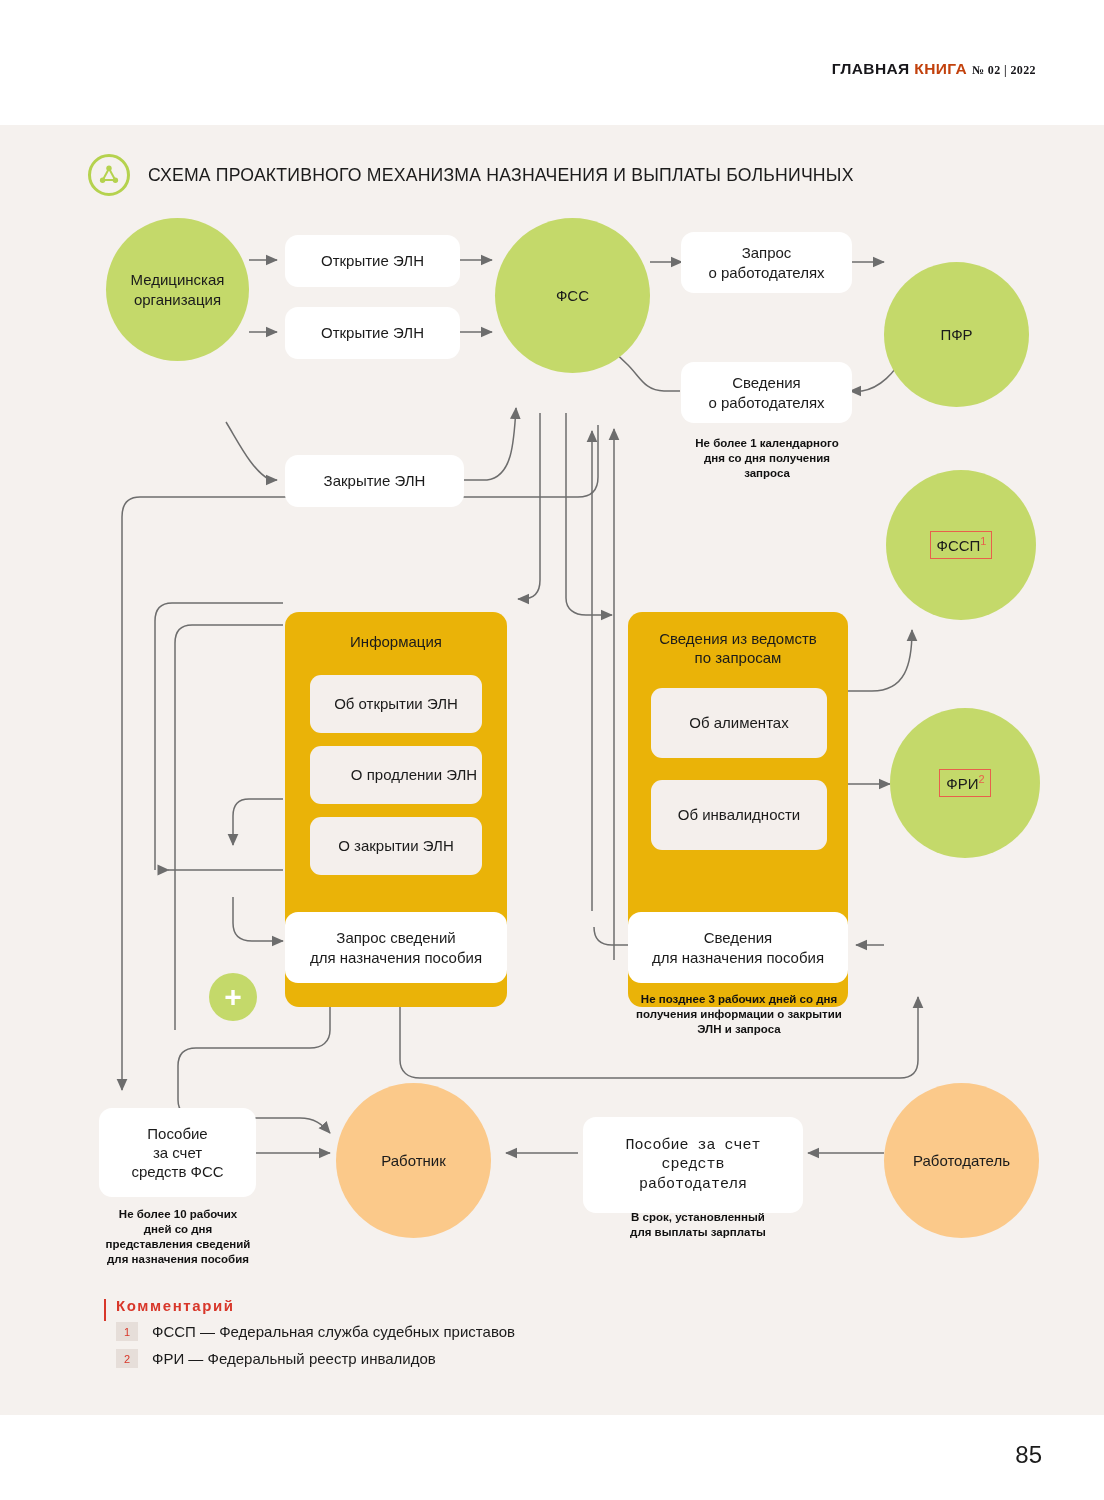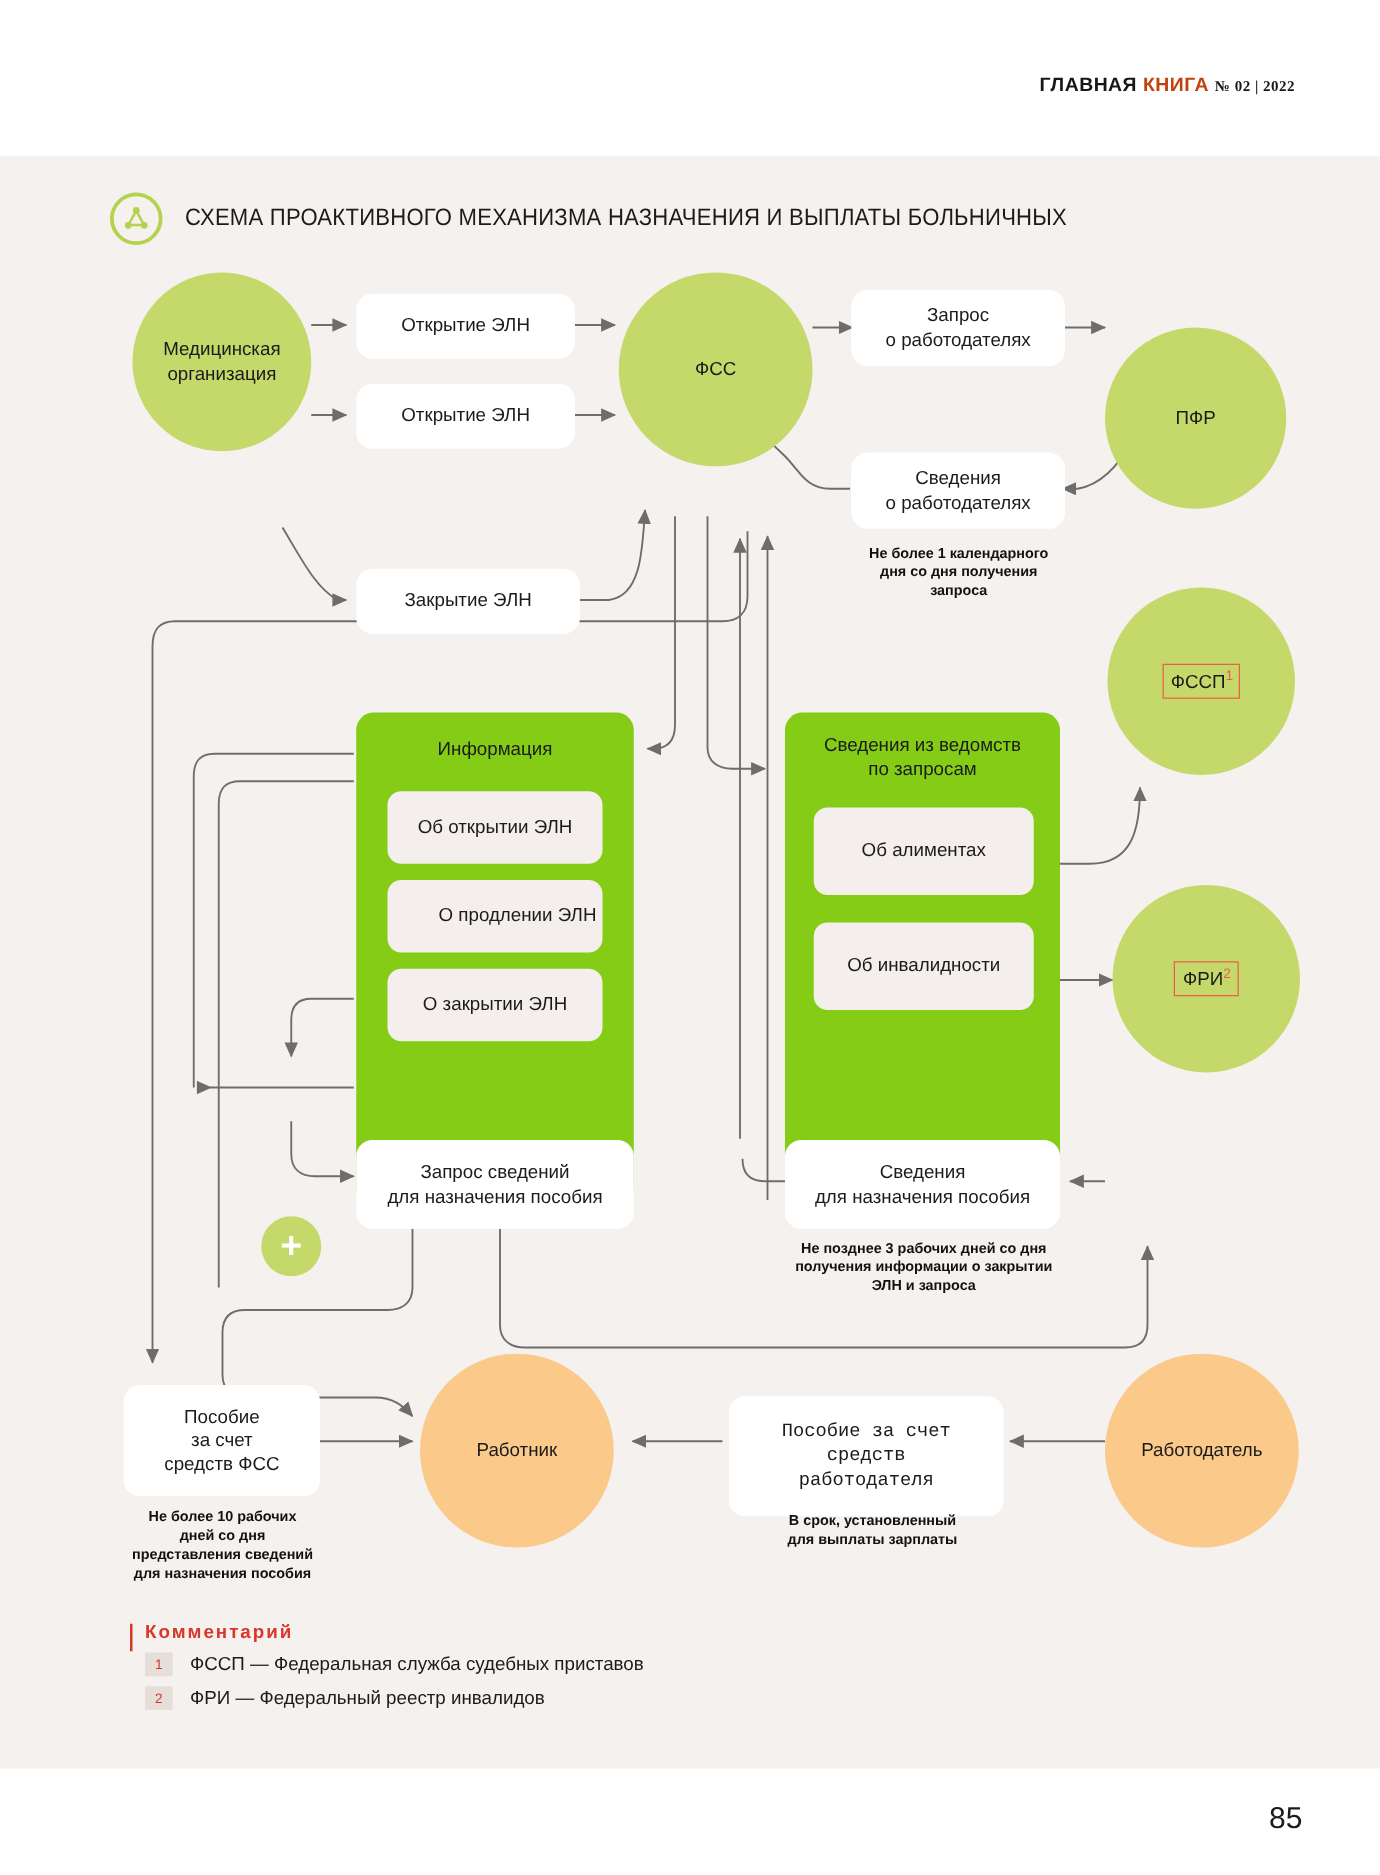--- a/index.html
+++ b/index.html
@@ -55,21 +55,21 @@
   #diagram{position:absolute;left:0;top:125px;width:1104px;height:1290px;}
   #wires{position:absolute;left:0;top:0;width:1104px;height:1290px;}
 
   .node{position:absolute;box-sizing:border-box;display:flex;align-items:center;justify-content:center;
         text-align:center;line-height:1.28;color:#1b1b1b;font-size:15px;}
   .circle{border-radius:50%;}
   .c-green{background:#c4d96a;}
   .c-orange{background:#fbc98a;}
   .box{background:#ffffff;border-radius:13px;}
   .subbox{background:#f4efec;border-radius:11px;}
-  .grpbox{background:#84cc16;border-radius:14px;}
+  .grpbox{background:#eab308;border-radius:14px;margin-top:42px;}
 
   .note{
     position:absolute;font-size:11.5px;font-weight:bold;color:#111;
     line-height:1.3;text-align:center;
   }
 
   .redbox{
     border:1.6px solid #e8604c;padding:2px 5px 2px 6px;display:inline-block;position:relative;
   }
   .sup{color:#e8604c;font-size:11px;vertical-align:super;}

